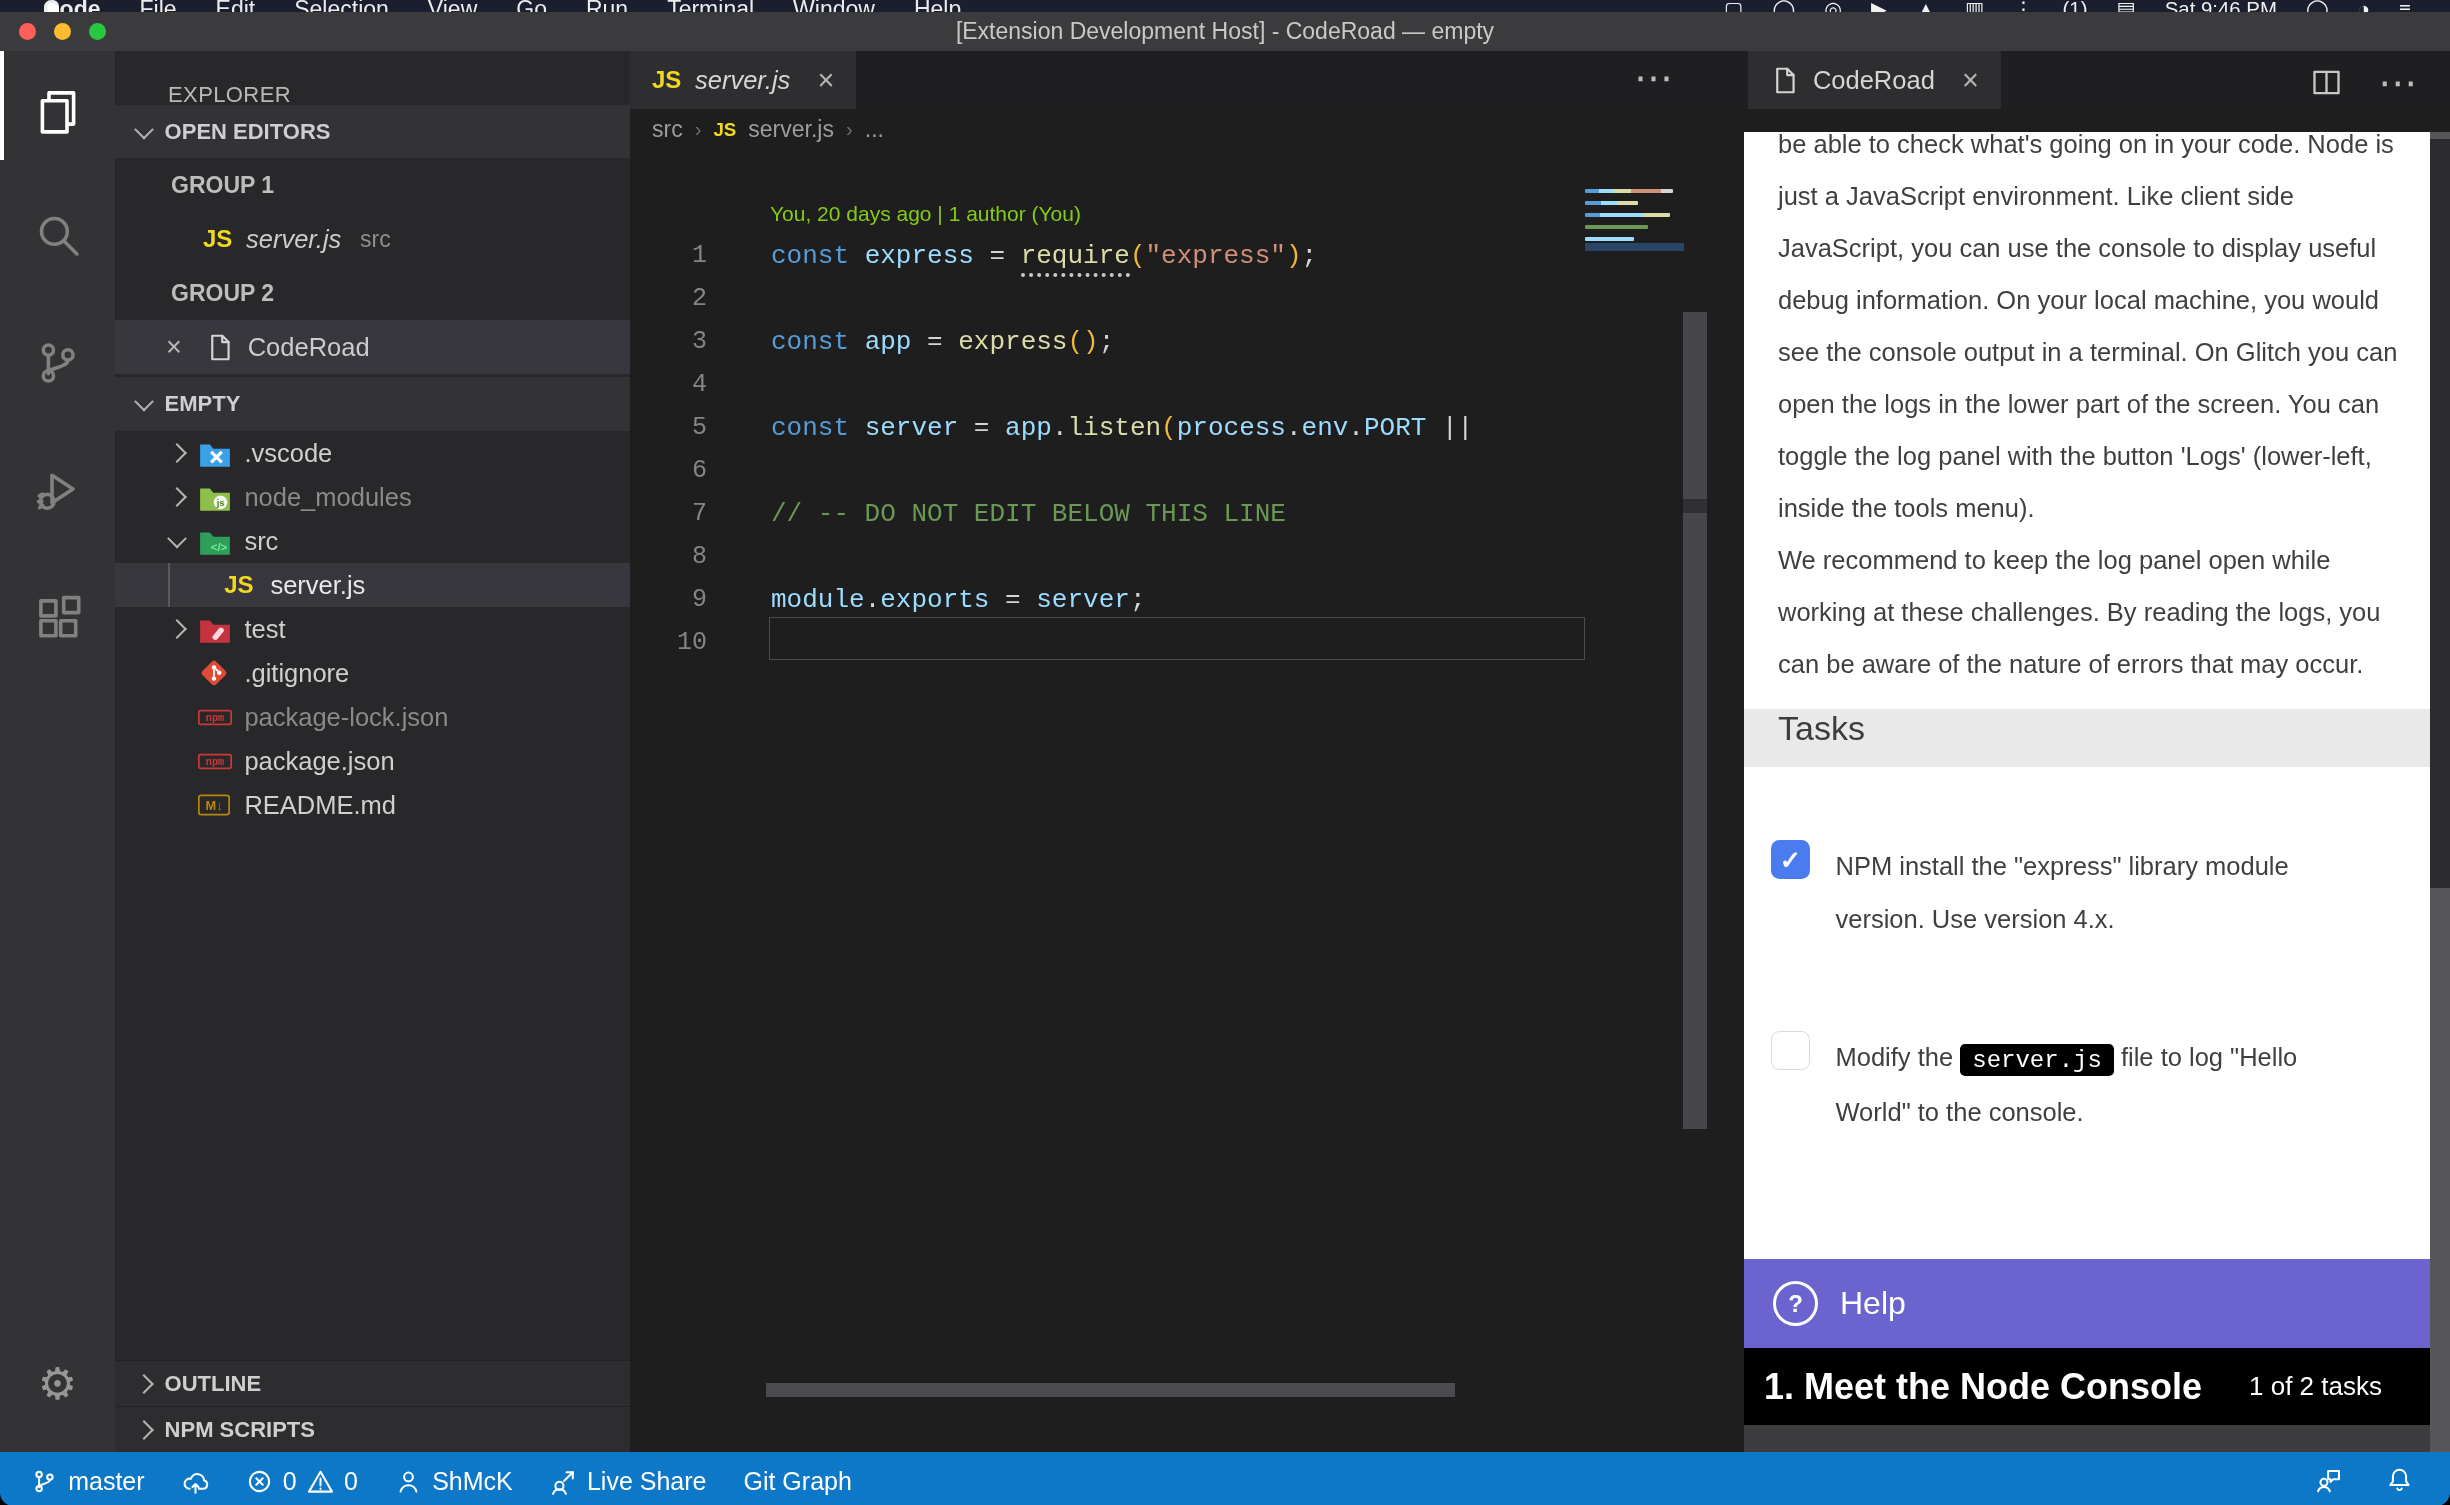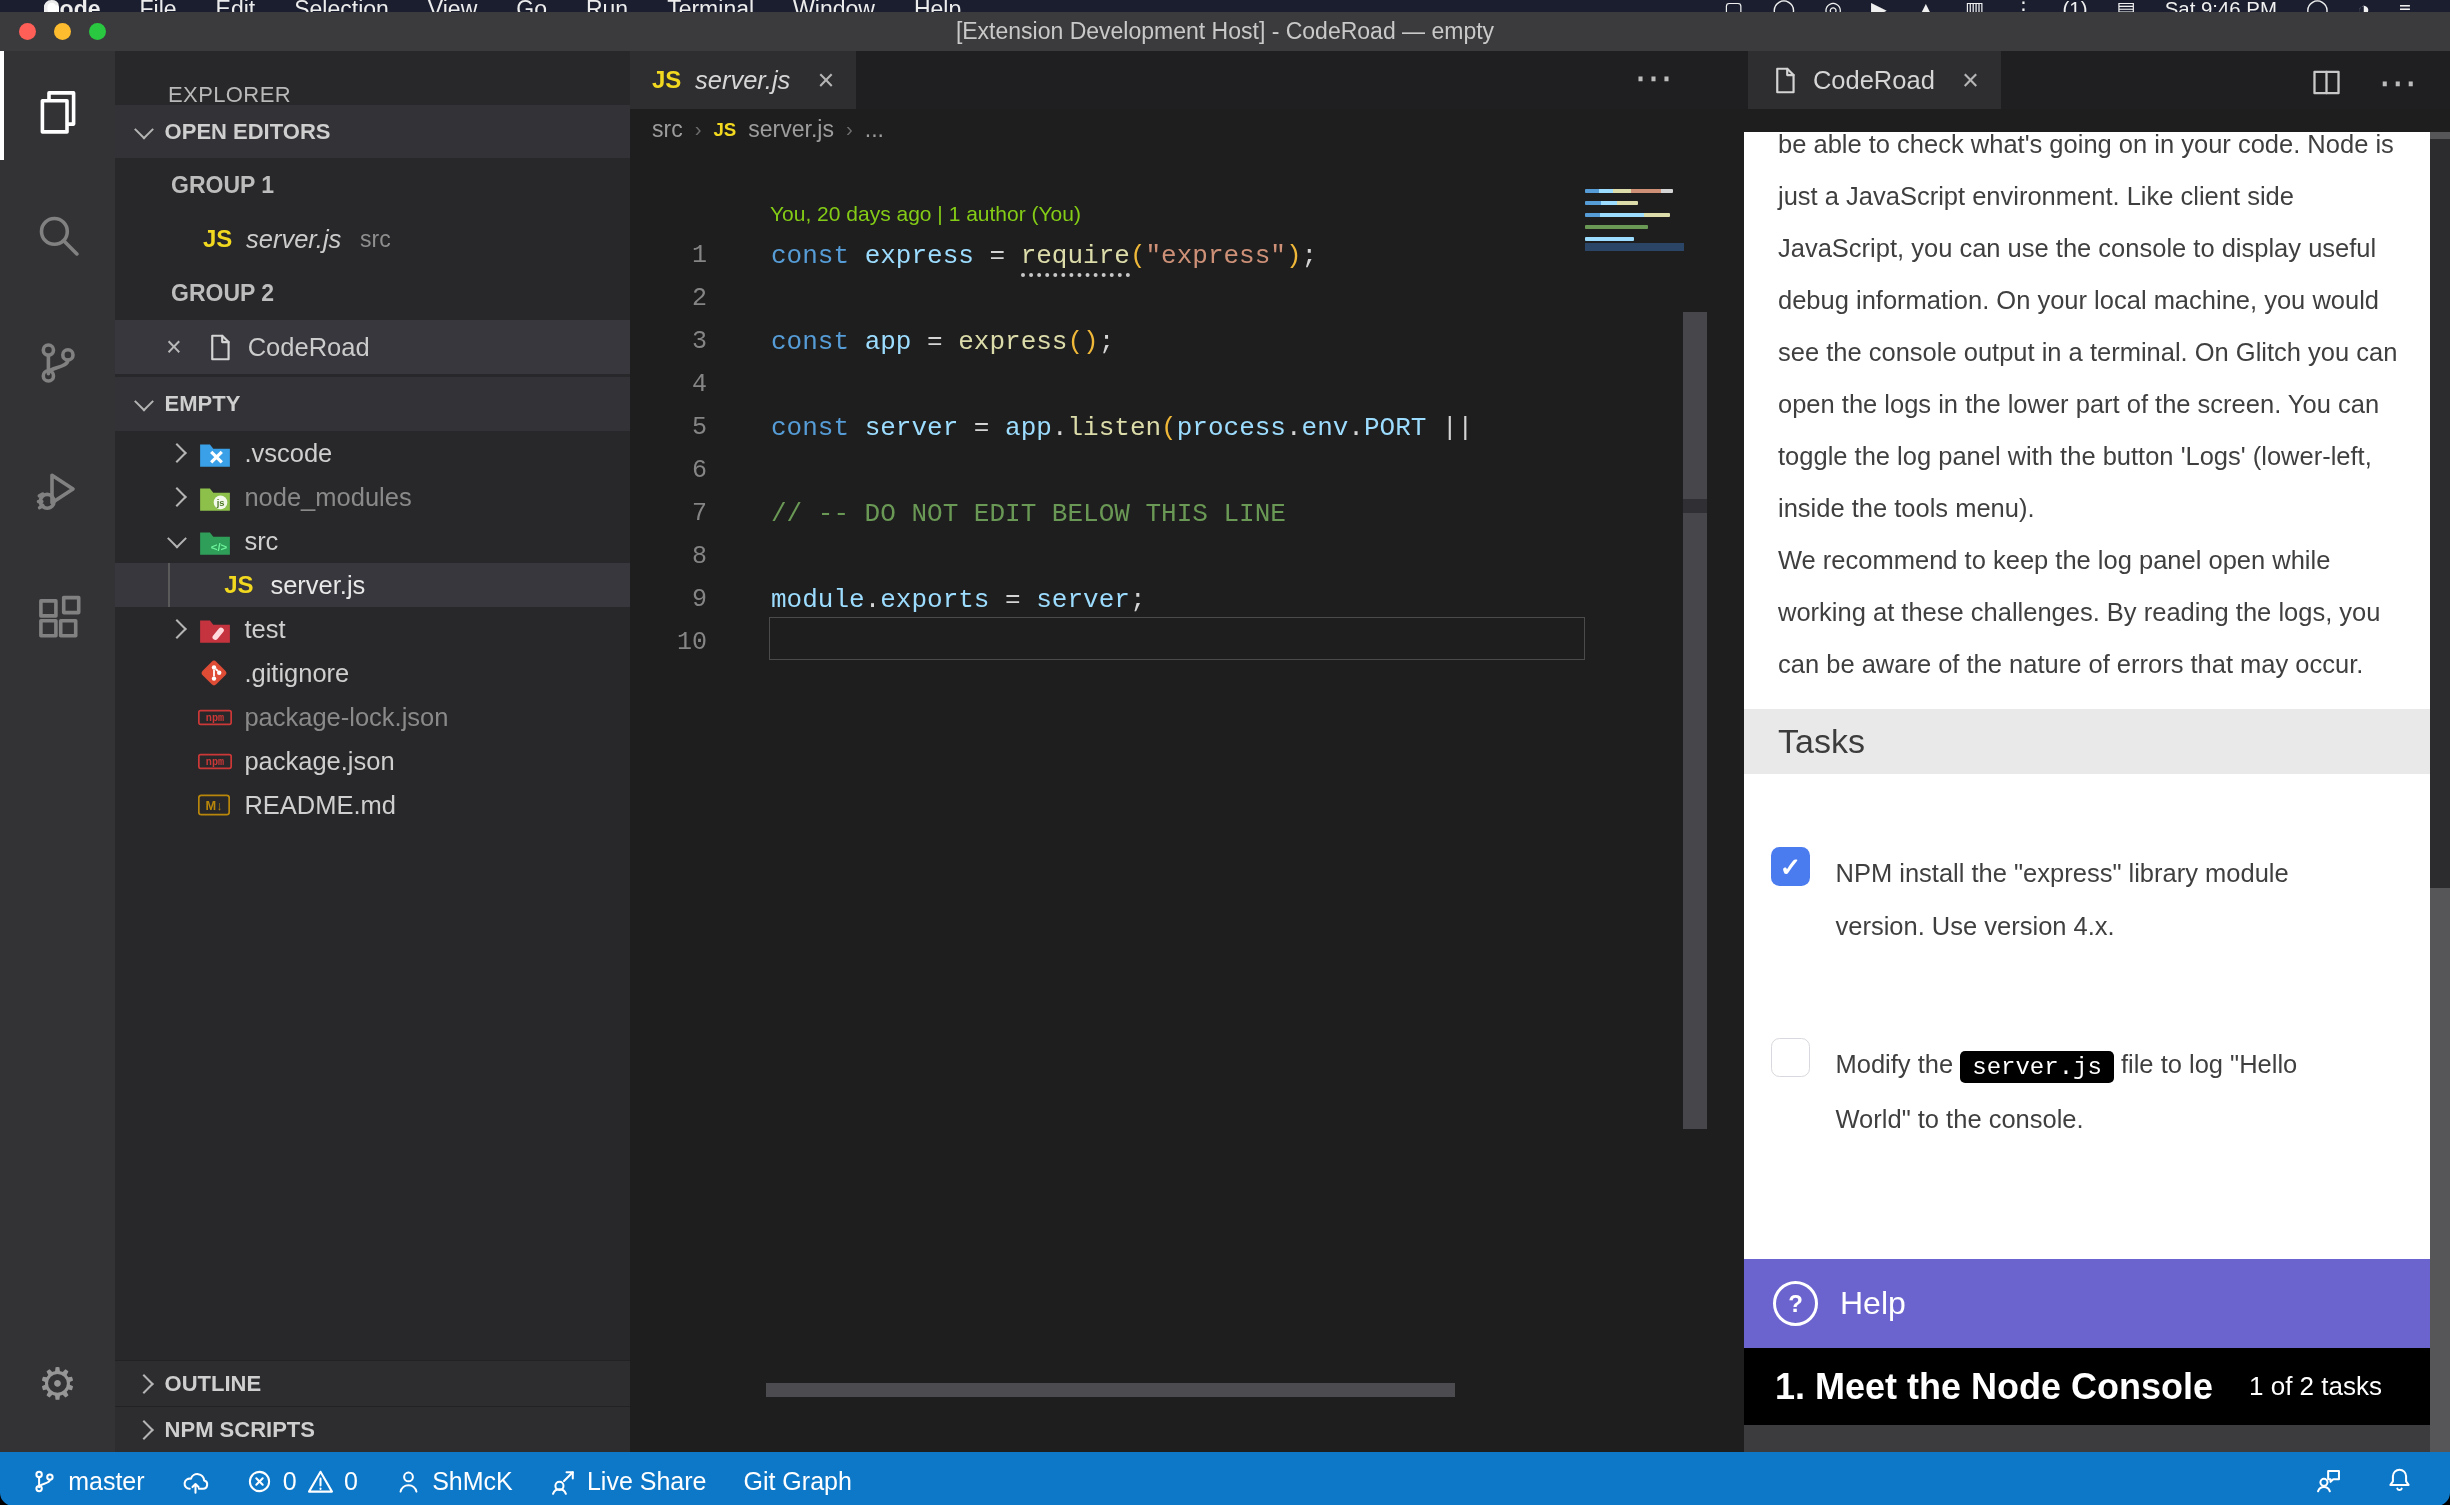--- a/index.html
+++ b/index.html
@@ -91,32 +91,32 @@
   .vstrip .dash{position:absolute;left:0;top:187px;width:24px;height:13.6px;background:#303034;}
   .hscroll{position:absolute;left:136px;top:1332px;width:689px;height:13.6px;background:#4c4c50;cursor:pointer;}
 
   
   .panel{position:absolute;left:1744px;top:0;width:706px;height:100%;background:#1e1e1e;}
   .panel .tab{left:4.3px;}
   .panel-actions{position:absolute;right:31px;top:12px;display:flex;gap:36px;align-items:center;}
   .panel-actions svg{width:31px;height:31px;}
   .webview{position:absolute;left:0;top:81px;width:686px;height:1127px;background:#ffffff;overflow:hidden;}
   .prose{margin:-13.6px 31px 0 34px;font-size:25.5px;line-height:52px;color:#3f3f3f;}
-  .tasks-band{margin-top:18.7px;height:65px;background:#e9e9e9;display:flex;align-items:center;padding-left:34px;font-size:34px;color:#3c3c3c;}
+  .tasks-band{margin-top:18.7px;height:58px;background:#e9e9e9;display:flex;padding-left:34px;font-size:34px;color:#3c3c3c;}
   .task{display:flex;margin:73px 0 0 27px;gap:25.5px;}
   .task + .task{margin-top:85px;}
   .cb{width:39px;height:39px;border-radius:8.5px;box-sizing:border-box;flex:none;display:flex;align-items:center;justify-content:center;cursor:pointer;}
   .cb.checked{background:var(--checkbox-blue,#4A7CF0);color:#fff;font-size:25.5px;font-weight:bold;}
   .cb.unchecked{background:#fff;border:1.7px solid #d8d8de;}
   .task-text{width:519px;font-size:25.5px;line-height:53px;color:#3f3f3f;}
   .codechip{font-family:"Liberation Mono","DejaVu Sans Mono",monospace;background:#000;color:#fff;font-size:24px;padding:2.6px 12px;border-radius:5.1px;}
   .helpbar{position:absolute;left:0;top:1208px;width:686px;height:89px;background:var(--help-purple,#6B63CE);color:#fff;display:flex;align-items:center;gap:22px;padding-left:29px;box-sizing:border-box;cursor:pointer;}
   .helpbar .qmark{width:39px;height:39px;border:3.4px solid #fff;border-radius:50%;display:flex;align-items:center;justify-content:center;font-size:24px;font-weight:bold;flex:none;}
   .helpbar .hlabel{font-size:32px;}
-  .lessonbar{position:absolute;left:0;top:1297px;width:686px;height:77px;background:#000;color:#fff;display:flex;align-items:center;justify-content:space-between;padding:0 48px 0 31px;box-sizing:border-box;}
+  .lessonbar{position:absolute;left:0;top:1297px;width:686px;height:77px;background:#000;color:#fff;display:flex;align-items:center;justify-content:space-between;padding:0 48px 0 20px;box-sizing:border-box;}
   .lessonbar .ltitle{font-size:36px;font-weight:600;}
   .lessonbar .lprog{font-size:26px;}
   .graybar{position:absolute;left:0;top:1374px;width:686px;height:27px;background:#3c3c3e;}
   .panel-scroll{position:absolute;right:0;top:81px;width:20.4px;height:1320px;background:#565659;cursor:pointer;}
   .panel-scroll .thumb{position:absolute;left:0;top:6.8px;width:20.4px;height:749px;background:#2c2c2e;}
 
   
   .statusbar{position:absolute;left:0;top:1452px;width:2450px;height:54px;background:var(--status-bar,#0E78C8);border-radius:0 0 13.6px 13.6px;color:#fff;}
   .sb-left{position:absolute;left:31px;top:0;height:58px;display:flex;align-items:center;gap:37px;}
   .sb-right{position:absolute;right:37px;top:0;height:54px;display:flex;align-items:center;gap:44px;}

